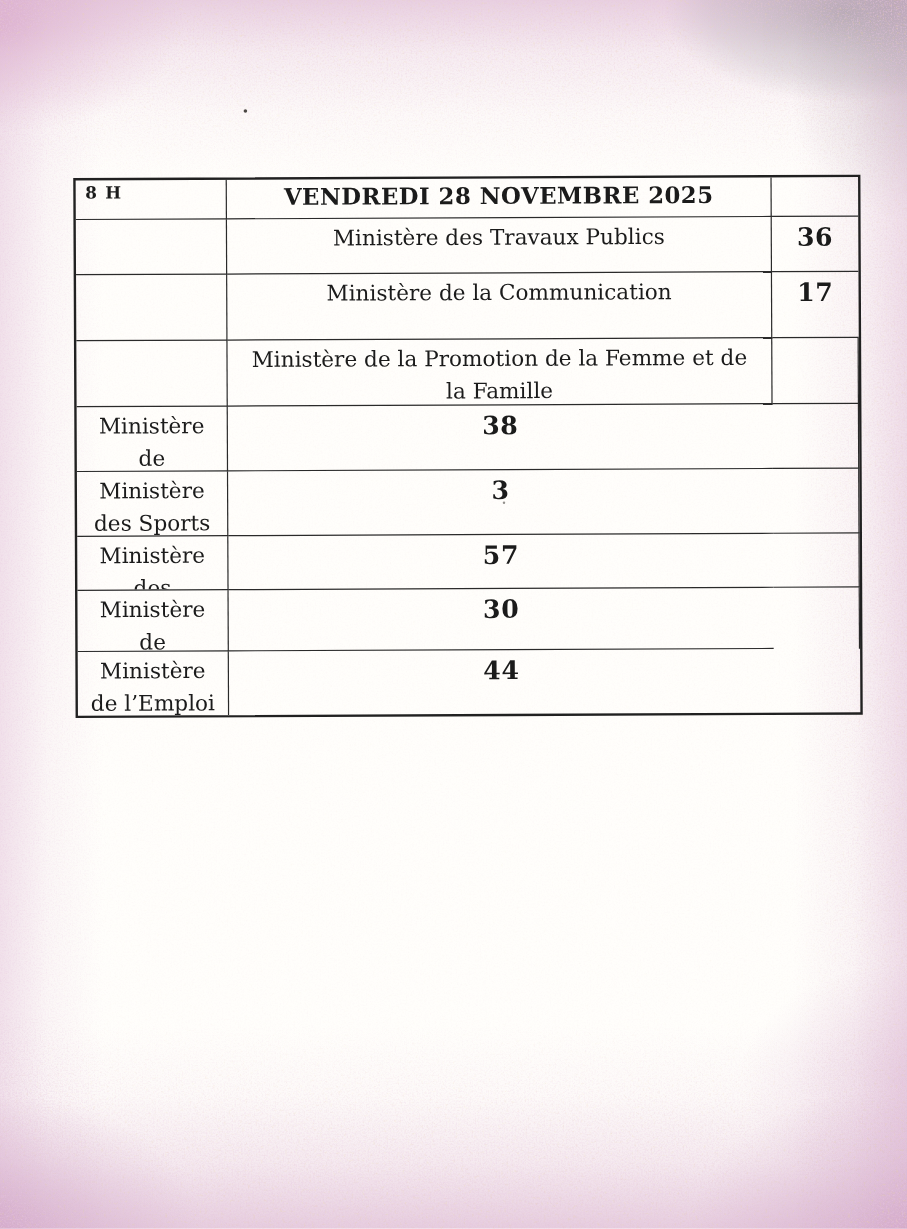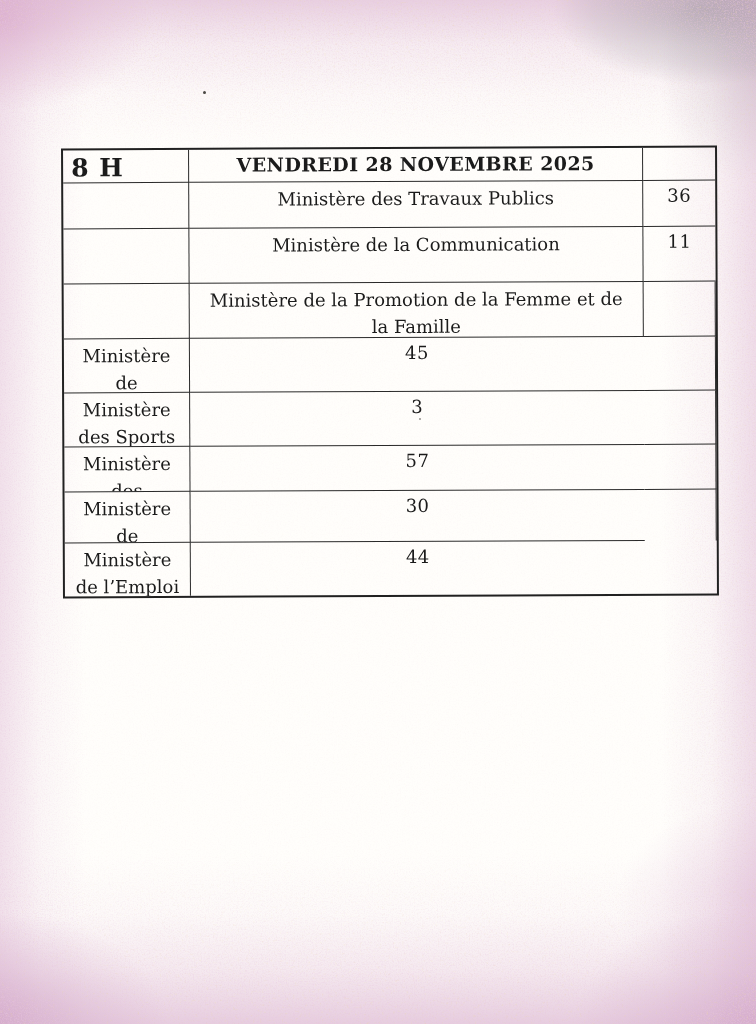--- a/index.html
+++ b/index.html
@@ -48,33 +48,33 @@
   }
   .cell {
     border-right: 1.8px solid #2a2a2a;
     border-bottom: 1.8px solid #2a2a2a;
     overflow: hidden;
   }
   .cell.last-col { border-right: none; }
   .cell.last-row { border-bottom: none; }
 
   .time-cell {
-    font-weight: bold; font-size: 25px; letter-spacing: 1px;
+    font-weight: bold; font-size: 14px; letter-spacing: 1px;
     padding: 3px 0 0 8px;
   }
   .date-cell {
     font-weight: bold; font-size: 19px; text-align: center;
     padding-top: 4px; letter-spacing: 0.4px;
   }
   .min-cell {
     font-size: 18px; text-align: center; line-height: 27px;
     padding: 3px 10px 0 10px;
   }
   .num-cell {
-    font-weight: normal; font-size: 18px; text-align: center;
+    font-weight: bold; font-size: 21px; text-align: center;
     padding-top: 4px; letter-spacing: 0.5px;
   }
 </style>
 </head>
 <body>
 
 <div class="scan-tint"></div>
 
 <svg class="noise-svg" width="756" height="1024" viewBox="0 0 756 1024" aria-hidden="true">
   <defs>
@@ -137,28 +137,28 @@
     <div class="cell time-cell">8 H</div>
     <div class="cell date-cell">VENDREDI 28 NOVEMBRE 2025</div>
     <div class="cell last-col"></div>
 
     <div class="cell"></div>
     <div class="cell min-cell">Ministère des Travaux Publics</div>
     <div class="cell last-col num-cell">36</div>
 
     <div class="cell"></div>
     <div class="cell min-cell">Ministère de la Communication</div>
-    <div class="cell last-col num-cell">11</div>
+    <div class="cell last-col num-cell">17</div>
 
     <div class="cell"></div>
     <div class="cell min-cell">Ministère de la Promotion de la Femme et de la Famille</div>
 
     <div class="cell"></div>
     <div class="cell min-cell">Ministère de l’Habitat et du Développement Urbain</div>
-    <div class="cell last-col num-cell">45</div>
+    <div class="cell last-col num-cell">38</div>
 
     <div class="cell"></div>
     <div class="cell min-cell">Ministère des Sports et de l’Education physique</div>
     <div class="cell last-col num-cell">3</div>
 
     <div class="cell"></div>
     <div class="cell min-cell">Ministère des Transports</div>
     <div class="cell last-col num-cell">57</div>
 
     <div class="cell"></div>

